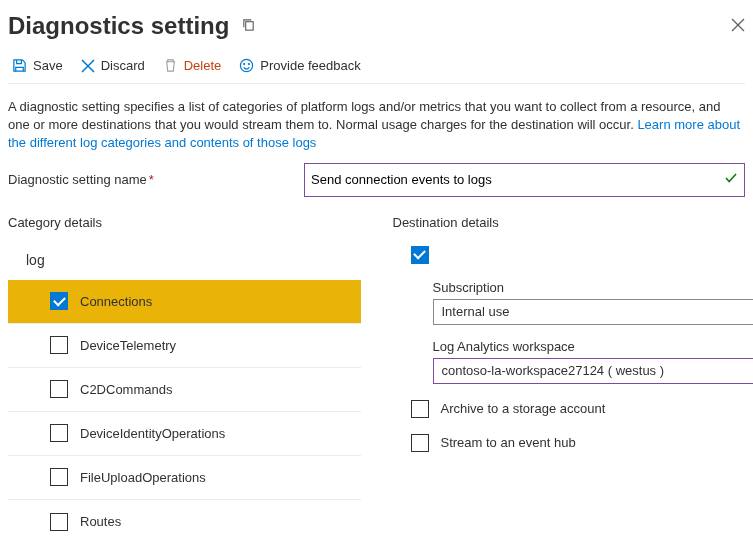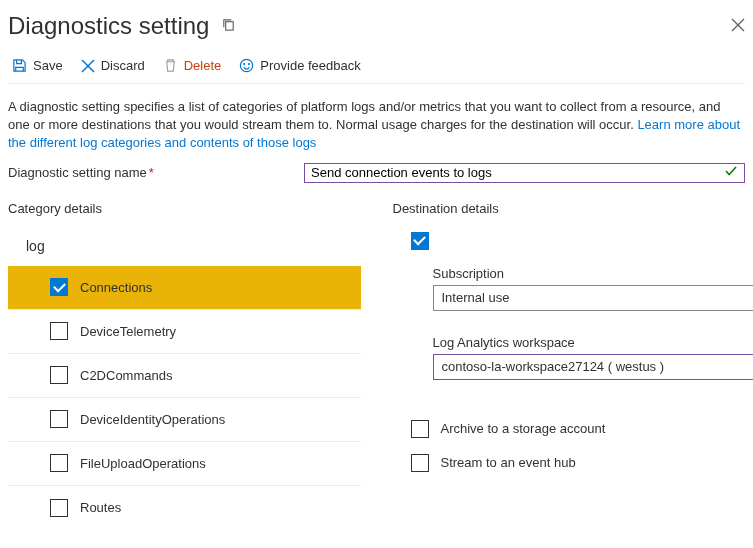--- a/index.html
+++ b/index.html
@@ -13,21 +13,21 @@
     }
     .header {
       display: flex;
       align-items: center;
       justify-content: space-between;
       padding: 12px 0 8px 0;
     }
     .header-left { display: flex; align-items: center; gap: 12px; }
     .page-title {
       font-size: 24px;
-      font-weight: 400;
+      font-weight: 700;
       color: #323130;
     }
     .copy-icon { color: #605e5c; }
     .close-icon { color: #605e5c; font-size: 14px; }
     .toolbar {
       display: flex;
       align-items: center;
       gap: 18px;
       padding: 10px 4px;
       border-bottom: 1px solid #edebe9;
@@ -52,21 +52,21 @@
     }
     .description a { color: #0078d4; text-decoration: none; }
     .form-row { display: flex; align-items: center; gap: 20px; margin-bottom: 18px; }
     .form-label { font-size: 13px; color: #323130; width: 276px; }
     .req { color: #a4262c; margin-left: 2px; }
     .text-input-wrap {
       flex: 1;
       display: flex;
       align-items: center;
       border: 1px solid #7b4da0;
-      height: 20px;
+      height: 34px;
       padding: 0 6px;
     }
     .text-input {
       flex: 1;
       border: none;
       outline: none;
       font-size: 13px;
       font-family: inherit;
     }
     .check-ok { color: #107c10; font-size: 14px; }
@@ -106,21 +106,21 @@
       transform: rotate(45deg) translate(-1px,-1px);
     }
     .dest-item {
       display: flex;
       align-items: center;
       gap: 12px;
       font-size: 13px;
       margin-bottom: 16px;
       padding-left: 18px;
     }
-    .dest-sub { padding-left: 40px; margin-bottom: 24px; }
+    .dest-sub { padding-left: 40px; margin-bottom: 14px; }
     .dest-sub-label { font-size: 13px; margin-bottom: 4px; }
     .select {
       width: 378px;
       height: 26px;
       border: 1px solid #8a8886;
       display: flex;
       align-items: center;
       justify-content: space-between;
       padding: 11px 8px;
       font-size: 13px;
@@ -256,21 +256,21 @@
       <div class="select accent">
         <span>contoso-la-workspace27124 ( westus )</span>
         <span class="chev">
           <svg width="12" height="12" viewBox="0 0 12 12" fill="none" stroke="currentColor" stroke-width="1.4">
               <path d="M2 4l4 4 4-4"></path>
             </svg>
         </span>
       </div>
     </div>
 
-    <div class="dest-item" style="margin-top:40px">
+    <div class="dest-item" style="margin-top:16px">
       <span class="cb"></span>
       <span>Archive to a storage account</span>
     </div>
 
     <div class="dest-item" style="">
       <span class="cb"></span>
       <span>Stream to an event hub</span>
     </div>
   </div>
 </div>

